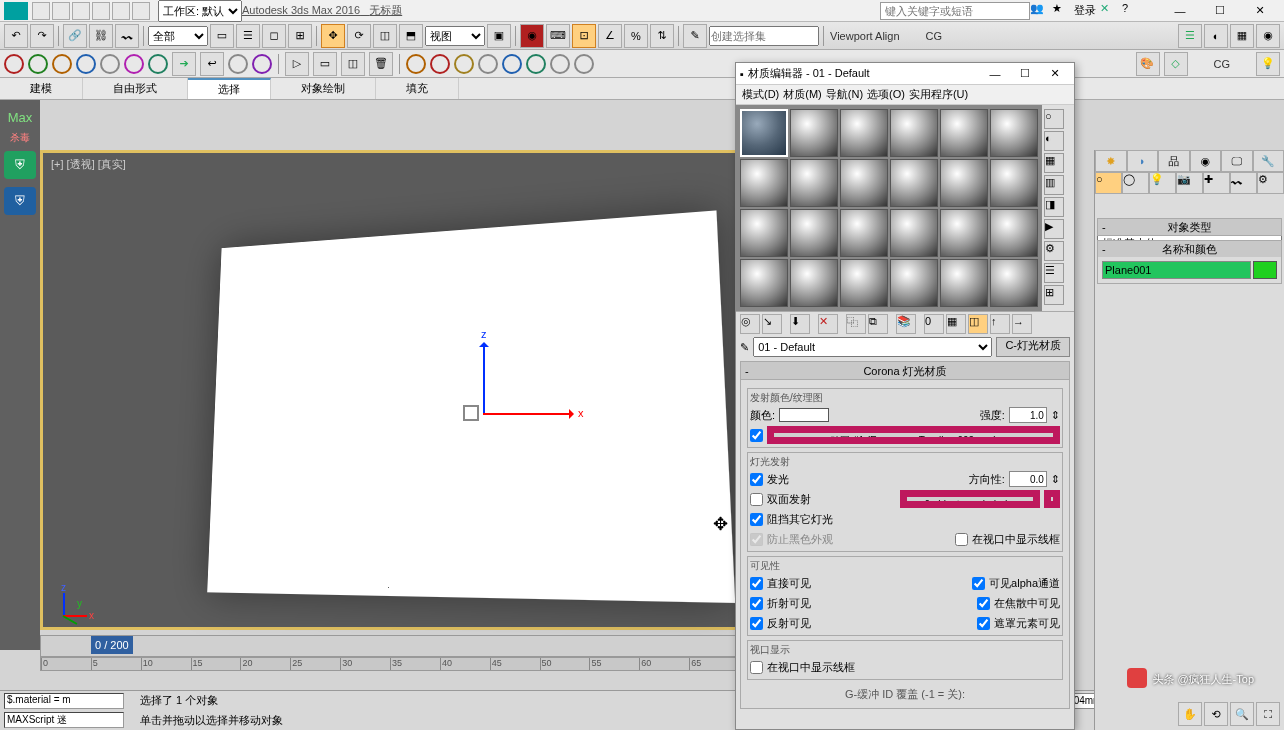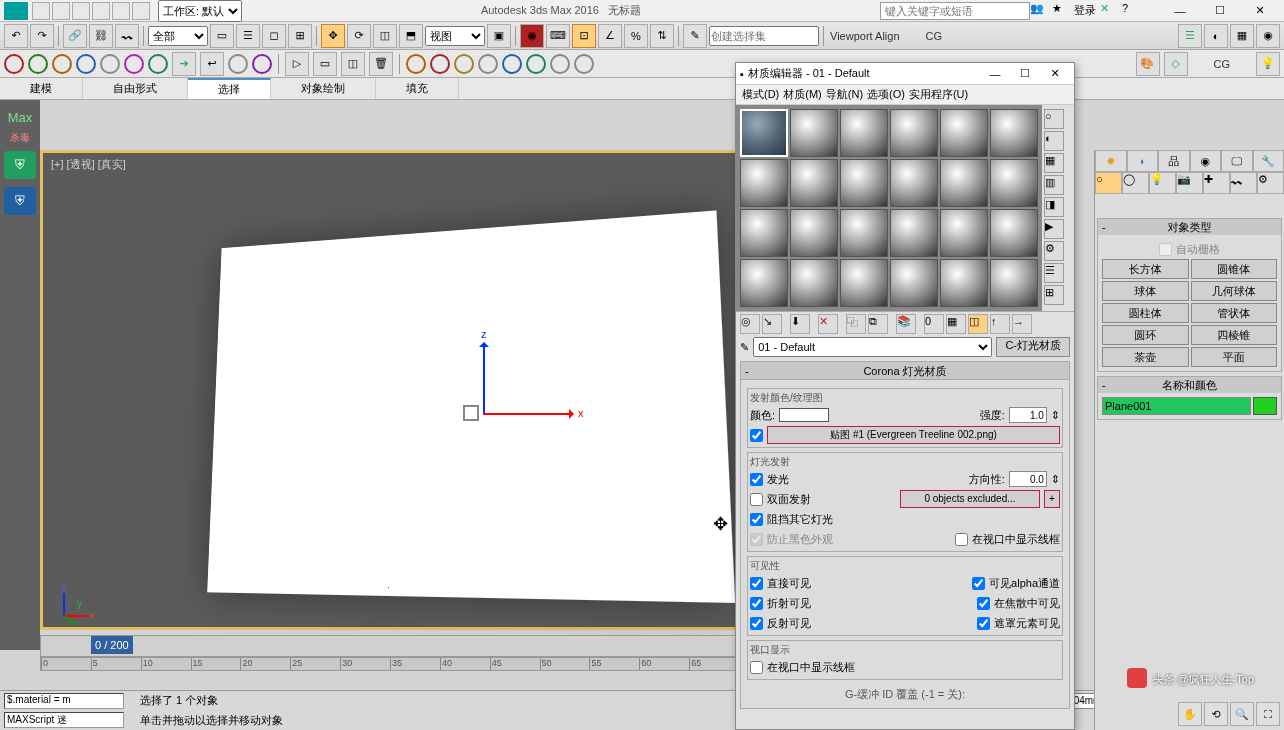--- a/index.html
+++ b/index.html
@@ -5,21 +5,21 @@
 * { margin: 0; padding: 0; box-sizing: border-box; font-family: "Microsoft YaHei", sans-serif; font-size: 11px; }
 body { background: #d4d4d4; width: 1284px; height: 730px; overflow: hidden; position: relative; }
 
 
 .titlebar { height: 22px; background: #f0f0f0; display: flex; align-items: center; padding: 0 4px; border-bottom: 1px solid #b8b8b8; }
 .titlebar .logo { width: 24px; height: 18px; background: #00a0a0; margin-right: 4px; }
 .titlebar .qat { display: flex; gap: 2px; }
 .titlebar .qat-btn { width: 18px; height: 18px; border: 1px solid #aaa; background: #e8e8e8; cursor: pointer; }
 .titlebar .workspace { margin-left: 8px; display: flex; align-items: center; }
 .titlebar .workspace select { height: 22px; font-size: 11px; }
-.titlebar .apptitle { flex: 1; text-align: center; color: #555; }
+.titlebar .apptitle { flex: 1; color: #555; text-decoration: underline; }
 .titlebar .search { width: 150px; height: 18px; border: 1px solid #999; padding: 0 4px; color: #999; }
 .titlebar .right { display: flex; gap: 4px; align-items: center; }
 .titlebar .right .ico { width: 18px; height: 18px; display: inline-block; }
 .winbtns { display: flex; margin-left: 20px; }
 .winbtn { width: 40px; height: 20px; display: flex; align-items: center; justify-content: center; cursor: pointer; }
 
 
 .toolbar1 { height: 28px; background: linear-gradient(#e8e8e8,#d8d8d8); display: flex; align-items: center; padding: 0 4px; gap: 2px; border-bottom: 1px solid #aaa; }
 .tb-btn { width: 24px; height: 24px; border: 1px solid #aaa; background: #e0e0e0; cursor: pointer; display: inline-flex; align-items: center; justify-content: center; }
 .tb-btn.active { background: #ffd080; border-color: #d08020; }
@@ -88,21 +88,21 @@
 .mat-rollout { border: 1px solid #aaa; margin: 2px 4px; }
 .mat-rollout-head { text-align: center; background: #c8c8c8; border-bottom: 1px solid #aaa; height: 18px; line-height: 18px; position: relative; }
 .mat-rollout-head .pm { position: absolute; left: 4px; }
 .mat-rollout-body { padding: 4px 6px; background: #dcdcdc; }
 .mat-group { border: 1px solid #aaa; margin: 4px 0; padding: 2px; background: #dcdcdc; }
 .mat-group-title { font-size: 10px; color: #555; }
 .m-row { display: flex; align-items: center; gap: 4px; height: 20px; }
 .m-row label { font-size: 11px; }
 .m-swatch { width: 50px; height: 14px; background: #fff; border: 1px solid #555; cursor: pointer; }
 .m-spin { width: 38px; height: 16px; border: 1px solid #888; background: #fff; font-size: 10px; text-align: right; padding: 0 2px; }
-.m-longbtn { flex: 1; height: 18px; border: 1px solid #be185d; background: #d0d0d0; text-align: center; line-height: 16px; cursor: pointer; overflow: hidden; font-size: 10px; }
+.m-longbtn { flex: 1; height: 18px; border: 7px solid #be185d; background: #d0d0d0; text-align: center; line-height: 16px; cursor: pointer; overflow: hidden; font-size: 10px; }
 .m-chk { width: 13px; height: 13px; }
 
 
 .cmdpanel { position: absolute; right: 0; top: 150px; width: 190px; height: 580px; background: #dcdcdc; border-left: 1px solid #999; display: flex; flex-direction: column; }
 .cmd-top-icons { height: 22px; display: flex; background: #d0d0d0; }
 .cmd-top-icons .ci { flex: 1; border: 1px solid #aaa; background: #ddd; cursor: pointer; display: flex; align-items: center; justify-content: center; }
 .cmd-sub-icons { height: 22px; display: flex; background: #d0d0d0; }
 .cmd-sub-icons .ci { flex: 1; border: 1px solid #aaa; background: #ddd; cursor: pointer; }
 .cmd-sub-icons .ci.active { background: #ffd080; }
 .cmd-drop { height: 22px; padding: 2px; }
@@ -493,38 +493,20 @@
     <div class="ci">✚</div>
     <div class="ci">〰</div>
     <div class="ci">⚙</div>
   </div>
   <div class="cmd-drop">
     <select><option>标准基本体</option></select>
   </div>
 
   <div class="cmd-rollout">
     <div class="cmd-rollout-head"><span class="pm">-</span><span>对象类型</span></div>
-    <div class="cmd-rollout-body">
-      <div class="m-row" style="justify-content:center">
-        <input type="checkbox" class="m-chk" disabled="" style="">
-        <label style="color:#888">自动栅格</label>
-      </div>
-      <div class="obj-grid">
-        <div class="obj-btn">长方体</div>
-        <div class="obj-btn">圆锥体</div>
-        <div class="obj-btn">球体</div>
-        <div class="obj-btn">几何球体</div>
-        <div class="obj-btn">圆柱体</div>
-        <div class="obj-btn">管状体</div>
-        <div class="obj-btn">圆环</div>
-        <div class="obj-btn">四棱锥</div>
-        <div class="obj-btn">茶壶</div>
-        <div class="obj-btn">平面</div>
-      </div>
-    </div>
   </div>
 
   <div class="cmd-rollout">
     <div class="cmd-rollout-head"><span class="pm">-</span><span>名称和颜色</span></div>
     <div class="cmd-rollout-body">
       <div class="name-row">
         <input value="Plane001" style="">
         <div class="cswatch"></div>
       </div>
     </div>

